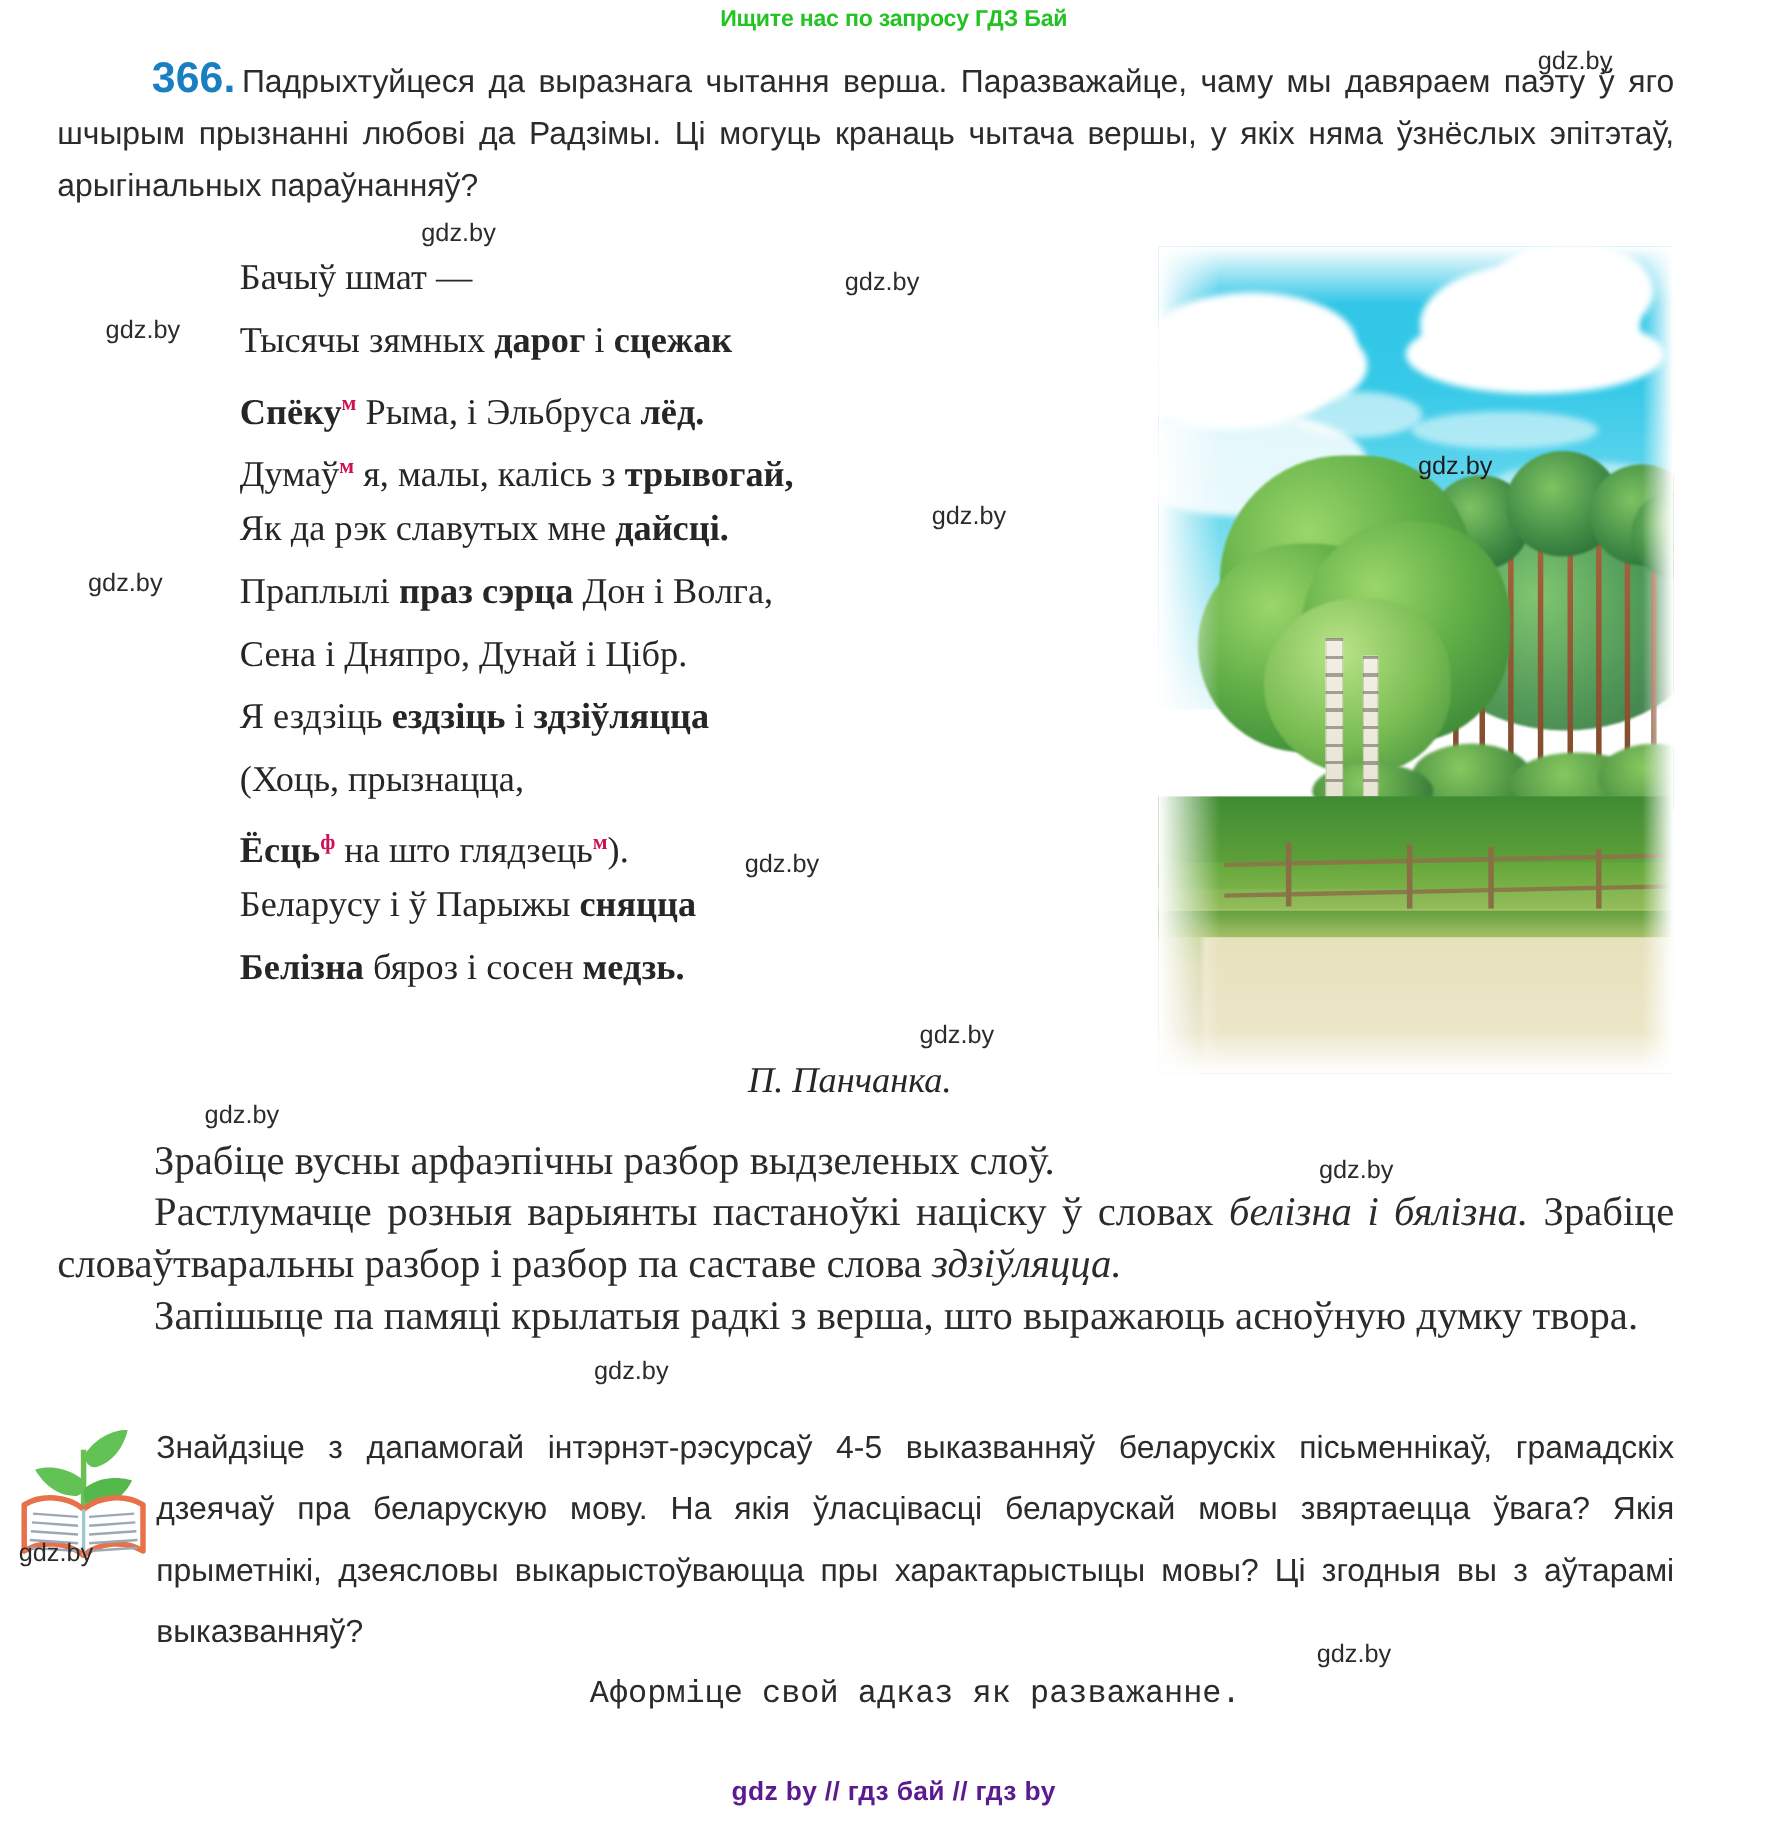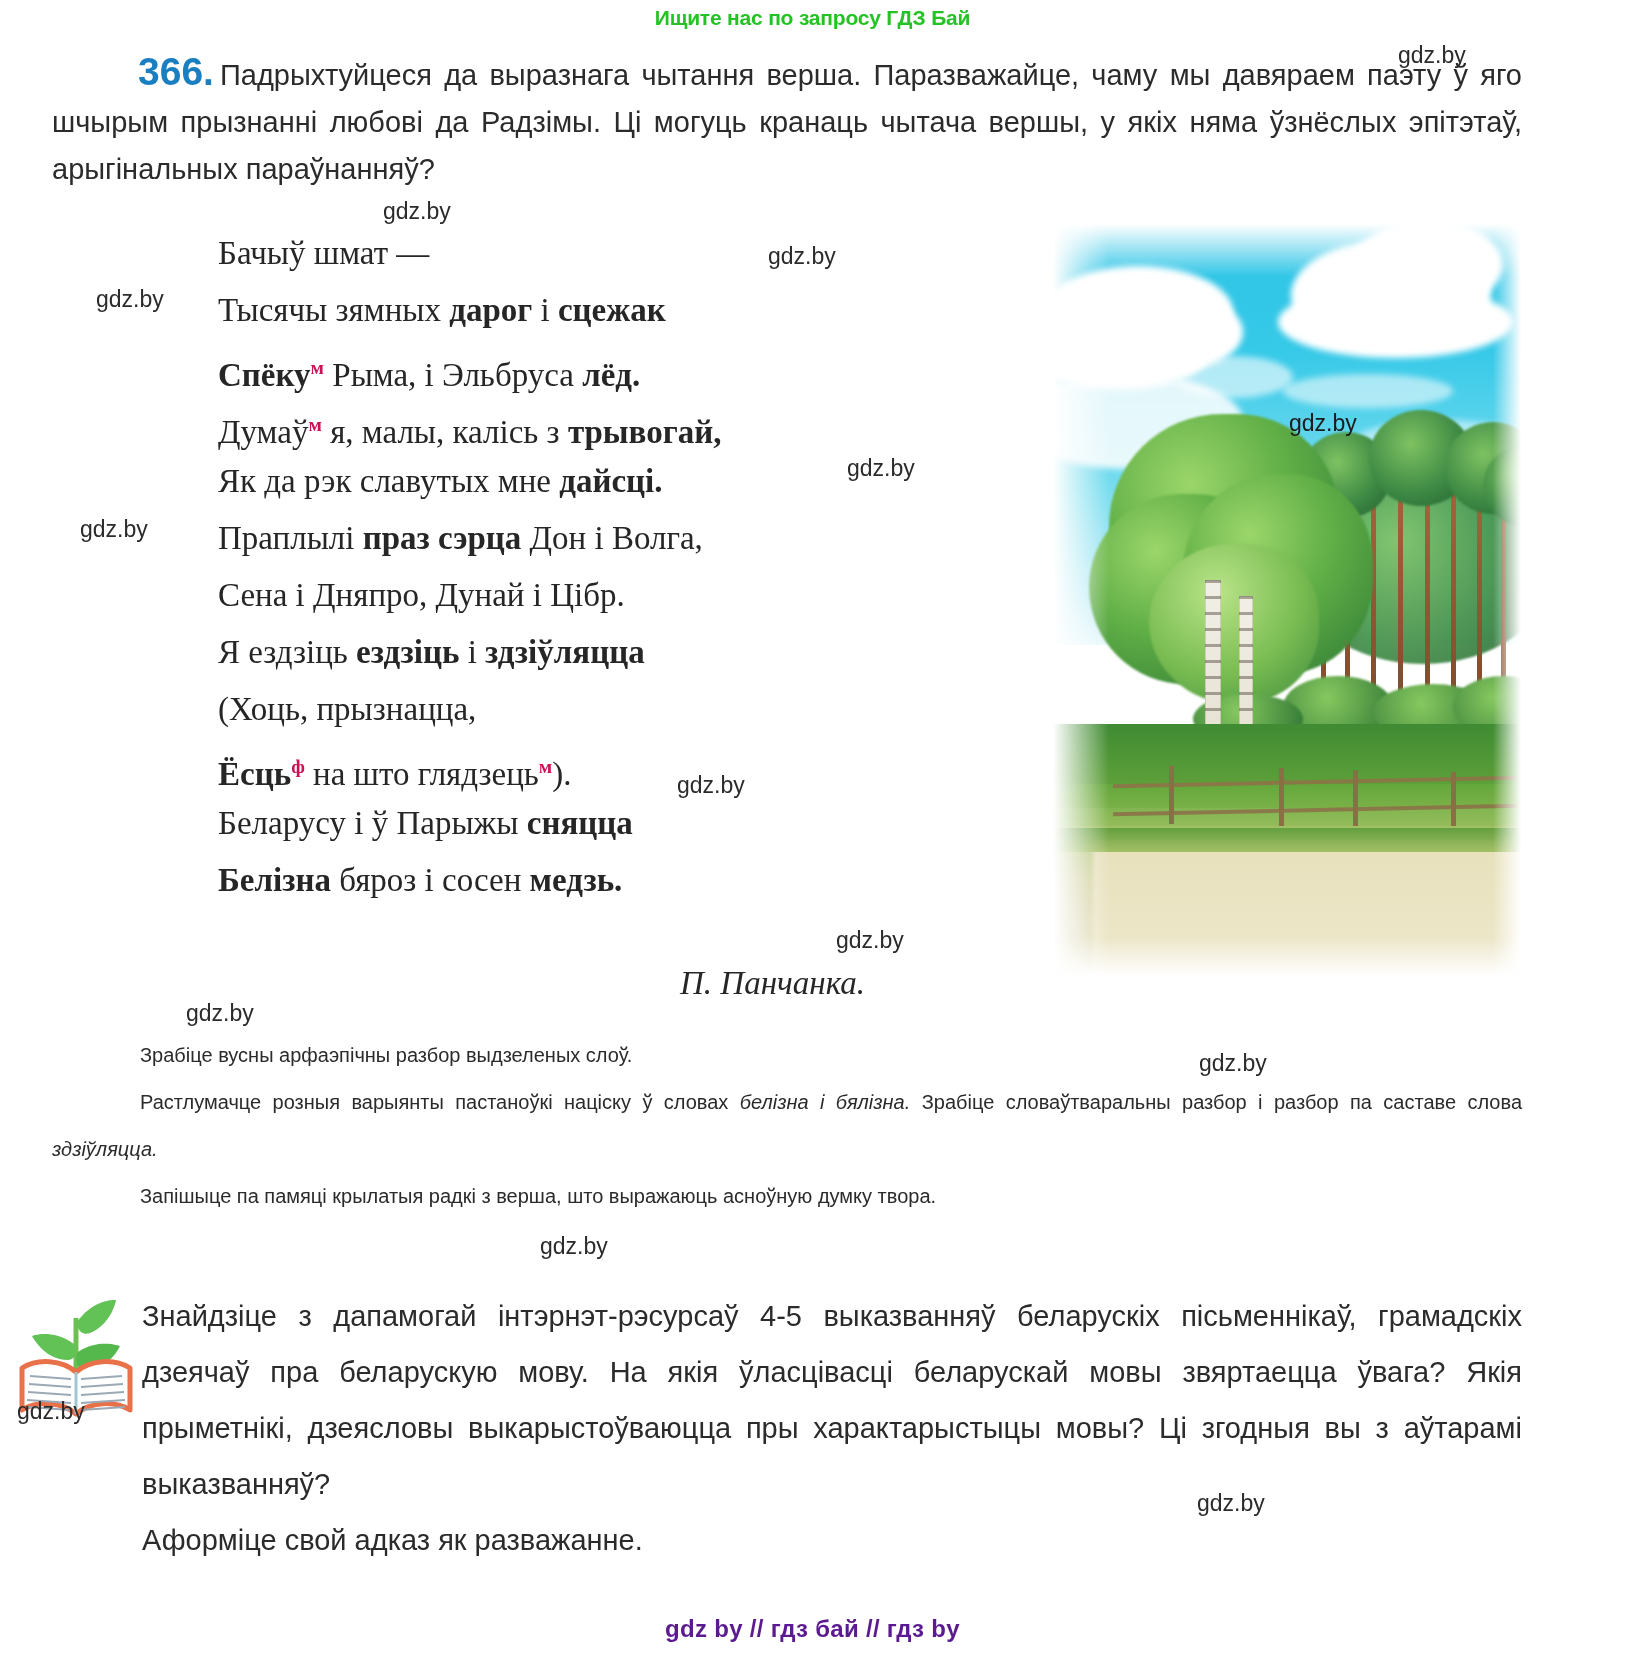--- a/index.html
+++ b/index.html
@@ -186,22 +186,22 @@
     font-weight: 400;
   }
   .wm.onimg { color: #1b1b1b; }
 
   
   #tasks {
     position: absolute;
     top: 1032px;
     left: 52px;
     width: 1470px;
-    font-family: Liberation Sans, sans-serif;
-    font-size: 20px;
+    font-family: Liberation Serif, serif;
+    font-size: 37px;
     line-height: 47px;
     color: #2b2b2b;
   }
   #tasks p {
     margin: 0;
     text-align: justify;
     text-justify: inter-word;
   }
   #tasks p.indent { text-indent: 88px; }
   #tasks i { font-style: italic; }
@@ -212,21 +212,21 @@
     top: 1288px;
     left: 142px;
     width: 1380px;
     font-family: "Liberation Sans", sans-serif;
     font-size: 29px;
     line-height: 56px;
     color: #2b2b2b;
     text-align: justify;
     text-justify: inter-word;
   }
-  #internet-task .last { text-align: left; }
+  #internet-task .last { text-align: center; font-family: Liberation Mono, monospace; }
 
   
   #book-sprout-icon {
     position: absolute;
     left: 16px;
     top: 1292px;
     width: 122px;
     height: 130px;
   }
 

